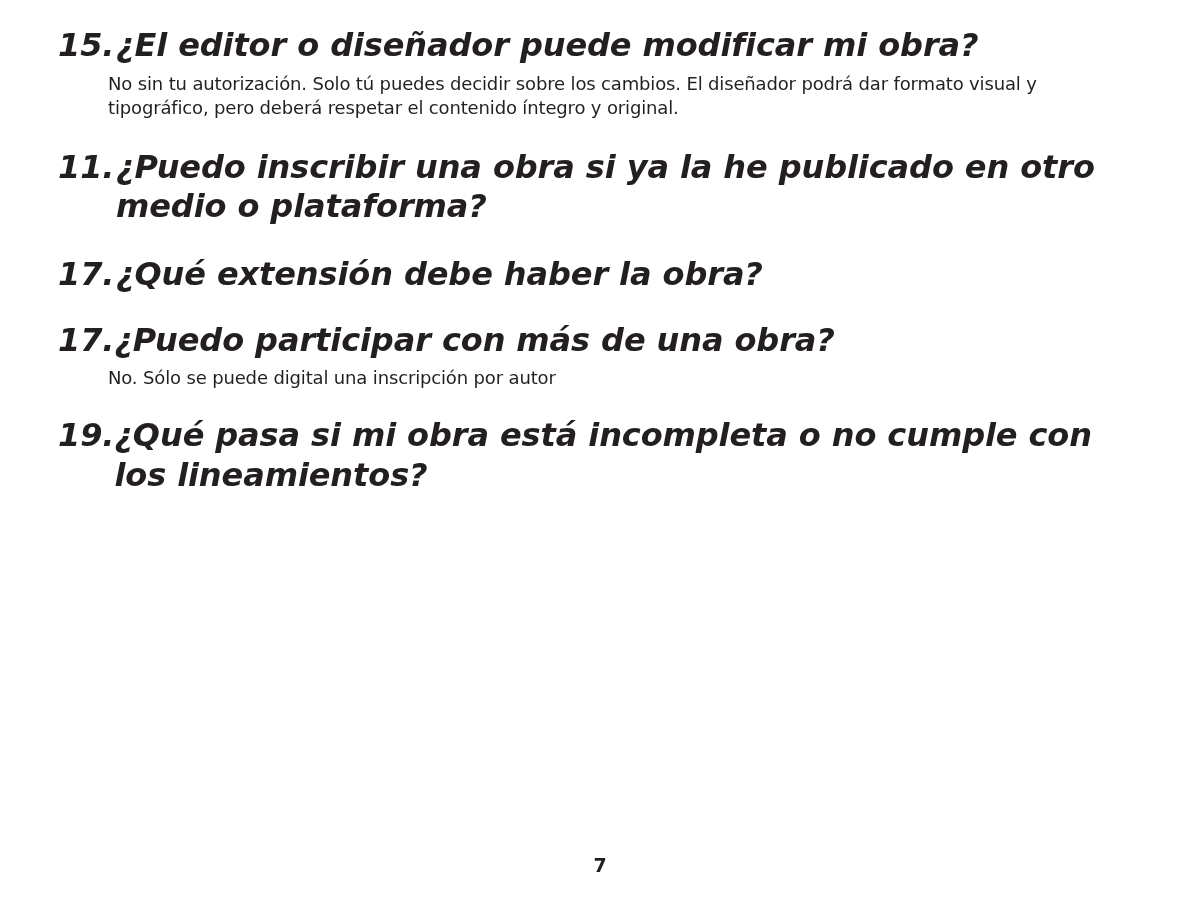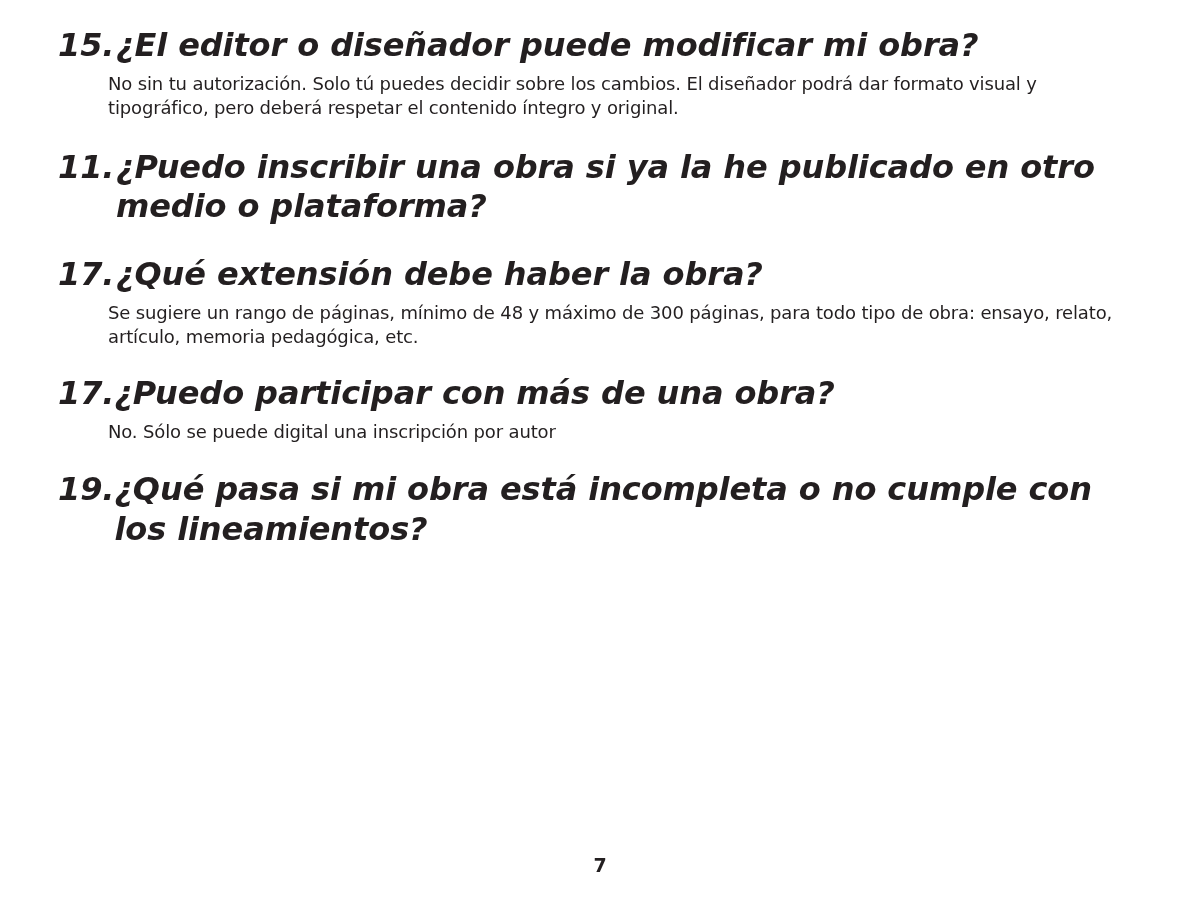--- a/index.html
+++ b/index.html
@@ -91,21 +91,20 @@
     </div>
   </div>
 
   <div class="sp-1"></div>
 
   <div class="faq-item">
     <div class="faq-question gap-wide">
       <span class="q-number">17.</span>
       <span class="q-text">¿Qué extensión debe haber la obra?</span>
     </div>
-    <p class="faq-answer">Se sugiere un rango de páginas, mínimo de 48 y máximo de 300 páginas, para todo tipo de obra: ensayo, relato, artículo, memoria pedagógica, etc.</p>
   </div>
 
   <div class="sp-2"></div>
 
   <div class="faq-item">
     <div class="faq-question">
       <span class="q-number">17.</span>
       <span class="q-text">¿Puedo participar con más de una obra?</span>
     </div>
     <p class="faq-answer">No. Sólo se puede digital una inscripción por autor</p>

